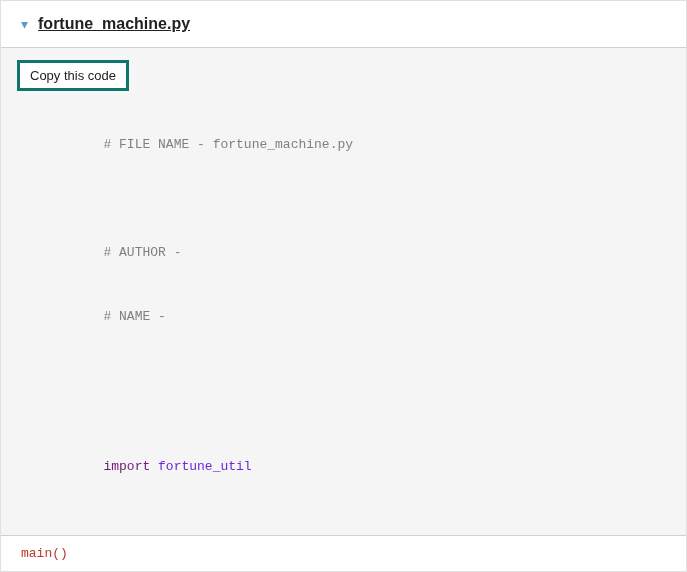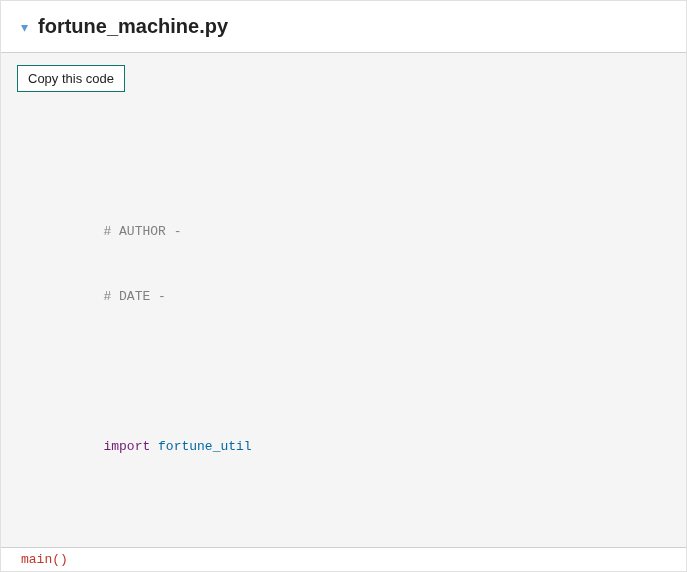--- a/index.html
+++ b/index.html
@@ -35,41 +35,42 @@
     }
 
     .chevron-icon {
       color: #5b9bd5;
       font-size: 14px;
       cursor: pointer;
     }
 
     .file-title {
       font-weight: bold;
-      font-size: 20px;
+      font-size: 16px;
       color: #222222;
       font-family: Arial, sans-serif;
+      text-decoration: underline;
     }
 
     .content-area {
       flex: 1;
       background: #f5f5f5;
       display: flex;
       flex-direction: column;
       overflow: hidden;
     }
 
     .toolbar {
       padding: 12px 16px;
       background: #f5f5f5;
     }
 
     .copy-button {
       background: #ffffff;
-      border: 1px solid #0f766e;
+      border: 3px solid #0f766e;
       padding: 5px 10px;
       font-size: 13px;
       color: #222222;
       cursor: pointer;
       font-family: Arial, sans-serif;
     }
 
     .code-container {
       flex: 1;
       background: #f5f5f5;
@@ -87,25 +88,25 @@
 
     .comment {
       color: #808080;
     }
 
     .keyword {
       color: #701a75;
     }
 
     .normal {
-      color: #0369a1;
+      color: #6d28d9;
     }
 
     .bottom-bar {
-      height: 24px;
+      height: 36px;
       background: #ffffff;
       border-top: 1px solid #d0d0d0;
       display: flex;
       align-items: center;
       padding: 0 20px;
     }
 
     .bottom-code {
       font-family: 'Courier New', Courier, monospace;
       font-size: 13px;
@@ -123,25 +124,26 @@
   </div>
 
   <div class="content-area">
 
     <div class="toolbar">
       <button class="copy-button">Copy this code</button>
     </div>
 
     <div class="code-container">
       <div class="code-block">
+        <span class="comment"># FILE NAME - fortune_machine.py</span>
         <br>
         <br>
         <span class="comment"># AUTHOR -</span>
         <br>
-        <span class="comment"># DATE -</span>
+        <span class="comment"># NAME -</span>
         <br>
         <br>
         <br>
         <span class="keyword">import</span><span class="normal"> fortune_util</span>
         <br>
         <br>
         
         <br>
         
         <br>

